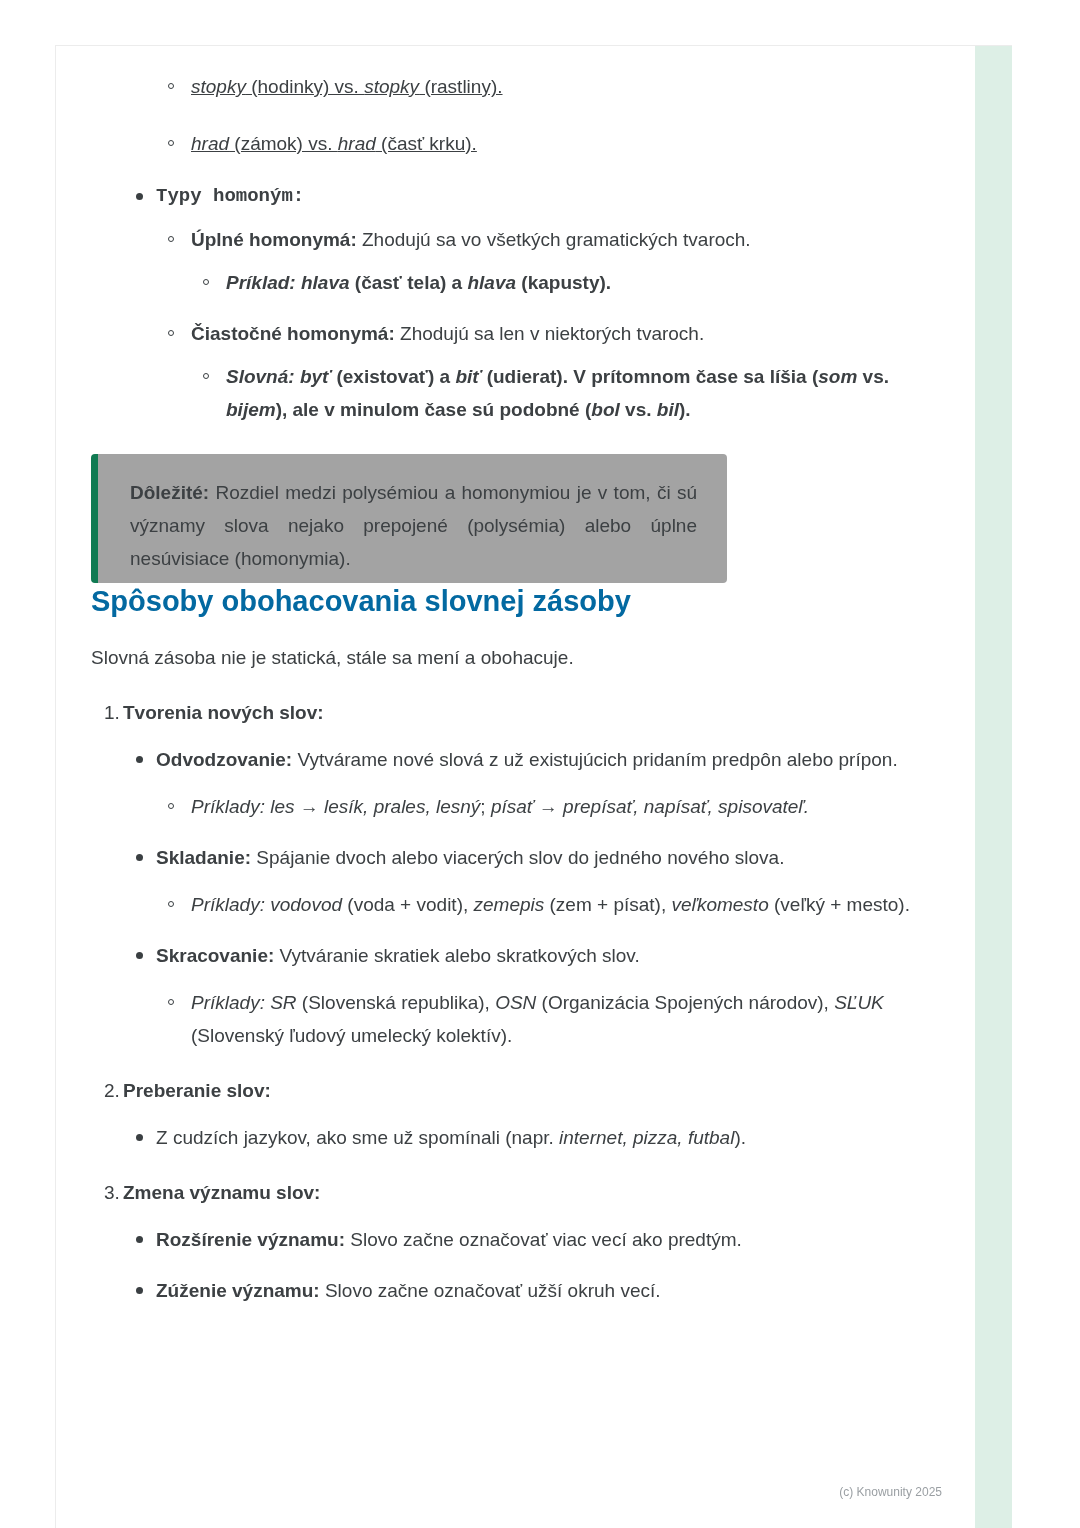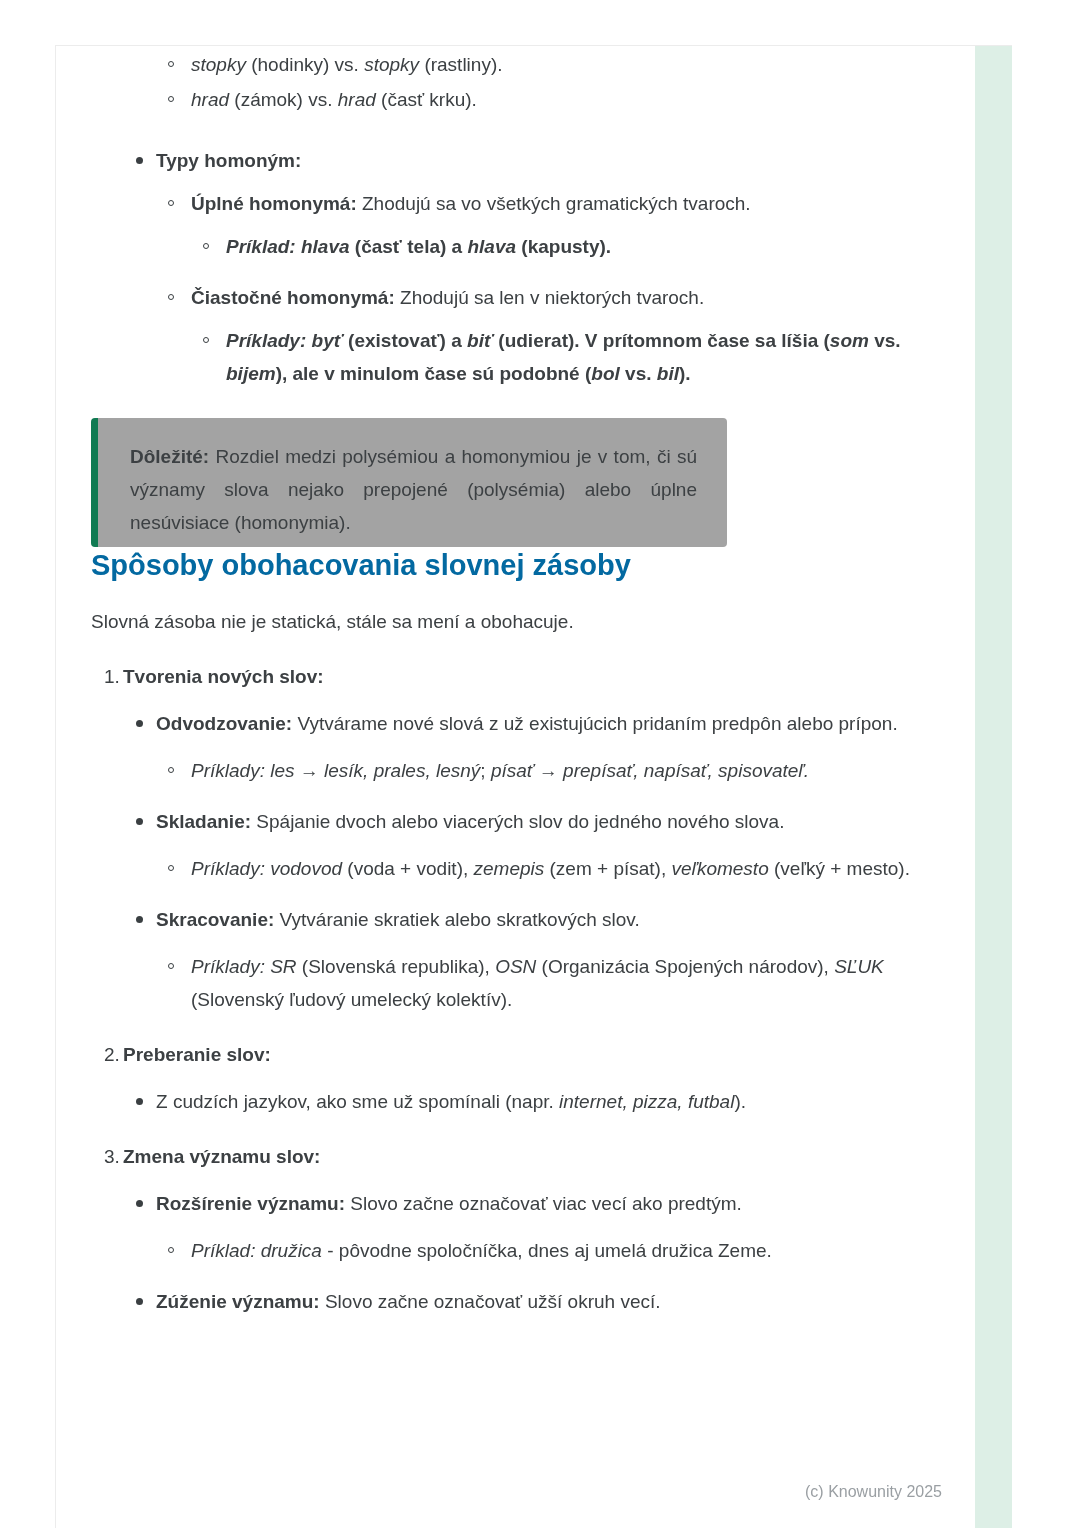--- a/index.html
+++ b/index.html
@@ -56,24 +56,24 @@
   }
   .marker.filled { background: #3a3f42; }
   .marker.open { width: 6px; height: 6px; border: 1.6px solid #3a3f42; background: transparent; }
 
   .numbered { padding-left: 32px; }
   .numbered .num { position: absolute; left: 13px; top: 0; }
 
   
   .mt2  { margin-top: 10px; }
   .mt4  { margin-top: 14px; }
-  .mt10 { margin-top: 2px; }
+  .mt10 { margin-top: 24px; text-decoration: underline; }
   .mt18 { margin-top: 18px; }
   .mt22 { margin-top: 22px; }
-  .mt24 { margin-top: 28px; }
+  .mt24 { margin-top: 20px; font-family: Liberation Mono, monospace; }
   .mt28 { margin-top: 28px; }
   .mt42 { margin-top: 42px; }
 
   .callout {
     width: 636px;
     background: #a3a3a3;
     border-left: 7px solid #107a52;
     border-radius: 4px;
     padding: 22px 30px 8px 32px;
     text-align: justify;
@@ -83,21 +83,21 @@
     font-size: 29px;
     line-height: 36px;
     font-weight: 700;
     color: #0369a1;
   }
   .intro { }
   .footer {
     position: absolute;
     top: 1438px;
     right: 70px;
-    font-size: 16px;
+    font-size: 12px;
     line-height: 16px;
     color: #9a9fa3;
     z-index: 2;
   }
 </style>
 </head>
 <body>
 
 <div class="page">
   <div class="strip"></div>
@@ -124,21 +124,21 @@
     <div class="li ind3 mt2">
       <span class="marker open"></span>
       <span class="txt"><span class="i">Príklad: hlava</span><span> (časť tela) a </span><span class="i">hlava</span><span> (kapusty).</span></span>
     </div>
     <div class="li ind2 mt18">
       <span class="marker open"></span>
       <span class="txt"><span class="b">Čiastočné homonymá:</span><span> Zhodujú sa len v niektorých tvaroch.</span></span>
     </div>
     <div class="li ind3 mt2">
       <span class="marker open"></span>
-      <span class="txt"><span class="i">Príklady: byť</span><span> (existovať) a </span><span class="i">biť</span><span> (udierat). V prítomnom čase sa líšia (</span><span class="i">som</span><span> vs. </span><span class="i">bijem</span><span>), ale v minulom čase sú podobné (</span><span class="i">bol</span><span> vs. </span><span class="i">bil</span><span>).</span></span>
+      <span class="txt"><span class="i">Slovná: byť</span><span> (existovať) a </span><span class="i">biť</span><span> (udierat). V prítomnom čase sa líšia (</span><span class="i">som</span><span> vs. </span><span class="i">bijem</span><span>), ale v minulom čase sú podobné (</span><span class="i">bol</span><span> vs. </span><span class="i">bil</span><span>).</span></span>
     </div>
 
     <div class="callout mt28">
       <span class="txt"><span class="b">Dôležité:</span><span> Rozdiel medzi polysémiou a homonymiou je v tom, či sú významy slova nejako prepojené (polysémia) alebo úplne nesúvisiace (homonymia).</span></span>
     </div>
 
     <h2 class="section-heading mt42">Spôsoby obohacovania slovnej zásoby</h2>
 
     <p class="intro mt22" style="margin:22px 0 0 0;">Slovná zásoba nie je statická, stále sa mení a obohacuje.</p>
 
@@ -181,24 +181,20 @@
     </div>
 
     <div class="li numbered mt22">
       <span class="num">3.</span>
       <span class="txt"><span class="b">Zmena významu slov:</span></span>
     </div>
     <div class="li ind1 mt4">
       <span class="marker filled"></span>
       <span class="txt"><span class="b">Rozšírenie významu:</span><span> Slovo začne označovať viac vecí ako predtým.</span></span>
     </div>
-    <div class="li ind2 mt4">
-      <span class="marker open"></span>
-      <span class="txt"><span class="i">Príklad: družica</span><span> - pôvodne spoločníčka, dnes aj umelá družica Zeme.</span></span>
-    </div>
     <div class="li ind1 mt18">
       <span class="marker filled"></span>
       <span class="txt"><span class="b">Zúženie významu:</span><span> Slovo začne označovať užší okruh vecí.</span></span>
     </div>
 
   </div>
 
   <div class="footer">(c) Knowunity 2025</div>
 </div>
 

